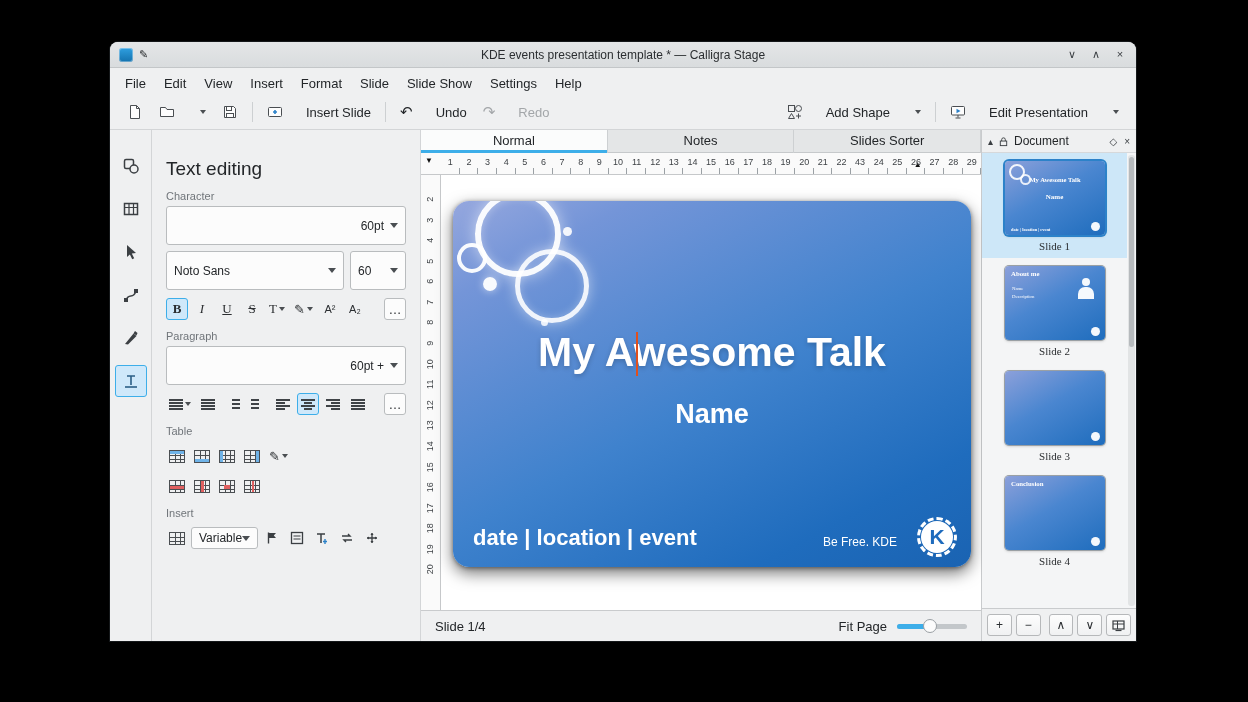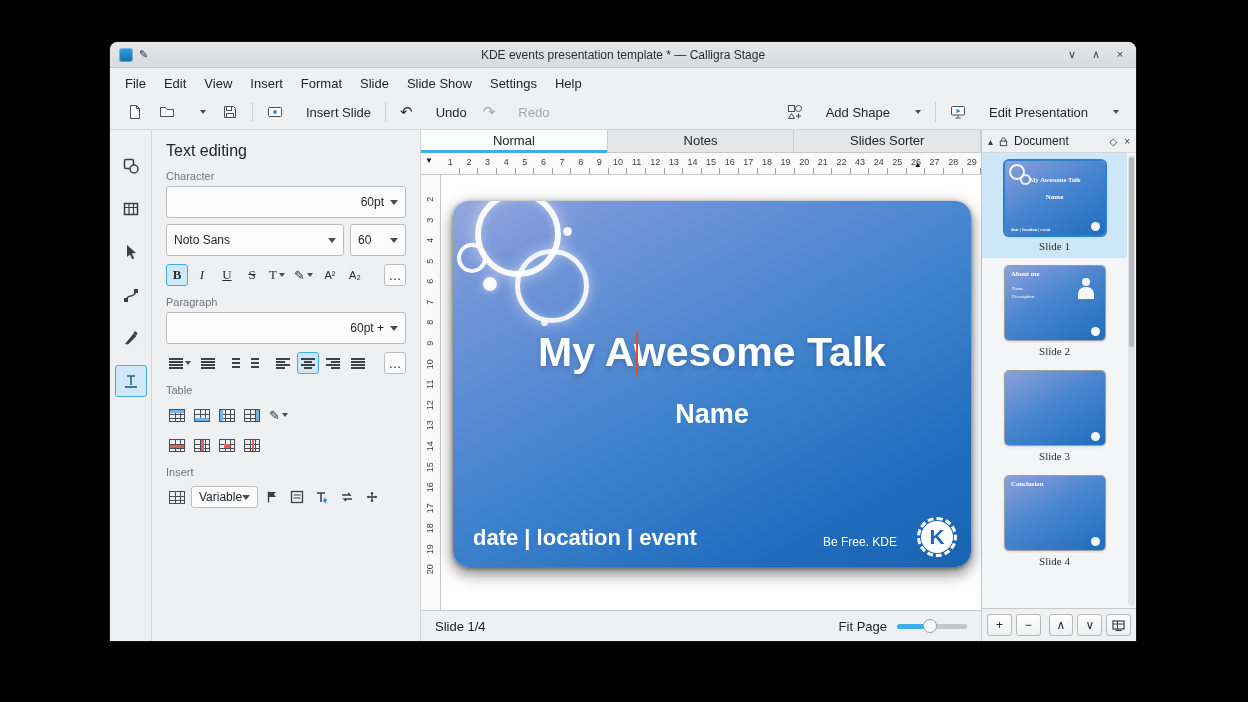--- a/index.html
+++ b/index.html
@@ -31,23 +31,23 @@
   .chev{width:0;height:0;border-left:4px solid transparent;border-right:4px solid transparent;border-top:5px solid #4a4e52;}
   .chev.sm{border-left-width:3px;border-right-width:3px;border-top-width:4px;margin-left:2px;}
   
   .main{flex:1;display:flex;min-height:0;}
   .toolcol{width:41px;border-right:1px solid #d3d5d7;display:flex;flex-direction:column;align-items:center;
            padding-top:20px;gap:11px;flex:0 0 auto;}
   .tool{width:30px;height:30px;display:flex;align-items:center;justify-content:center;border:1px solid transparent;border-radius:3px;}
   .tool.active{background:#cfe8fa;border-color:#3daee9;}
   
   .options{width:269px;border-right:1px solid #d3d5d7;padding:8px 14px;box-sizing:border-box;overflow:hidden;flex:0 0 auto;}
-  .opt-title{font-size:16px;margin:4px 0 6px;}
+  .opt-title{font-size:19px;margin:20px 0 6px;}
   .opt-label{font-size:11px;color:#70757a;margin:10px 0 4px;}
-  .combo{height:32px;background:#fcfcfc;border:1px solid #b9bcbe;border-radius:3px;display:flex;align-items:center;
+  .combo{height:39px;background:#fcfcfc;border:1px solid #b9bcbe;border-radius:3px;display:flex;align-items:center;
          padding:0 7px;font-size:12px;box-sizing:border-box;}
   .combo .cval{white-space:nowrap;}
   .combo.end{justify-content:flex-end;}
   .combo.end .cval{margin-right:6px;}
   .combo .mr{margin-right:auto;}
   .row{display:flex;gap:6px;margin-top:6px;}
   .grow{flex:1;text-align:right;}
   .w52{width:56px;flex:0 0 auto;}
   .fmt-row{display:flex;align-items:center;gap:3px;margin-top:8px;}
   .fbtn{min-width:22px;height:22px;display:flex;align-items:center;justify-content:center;font-size:13px;

